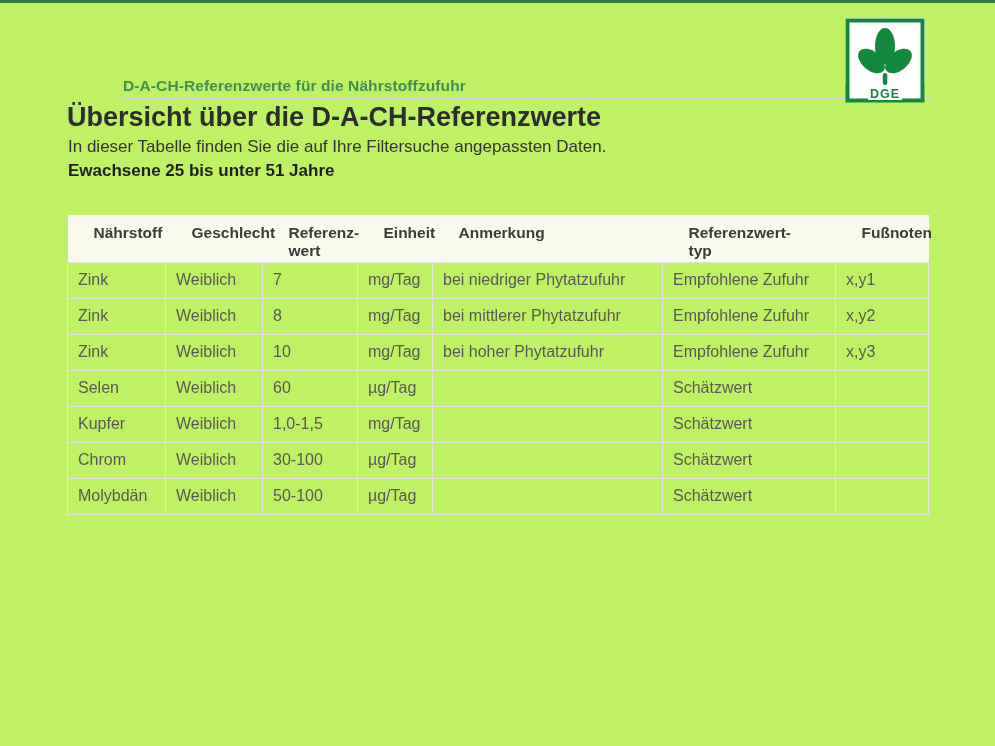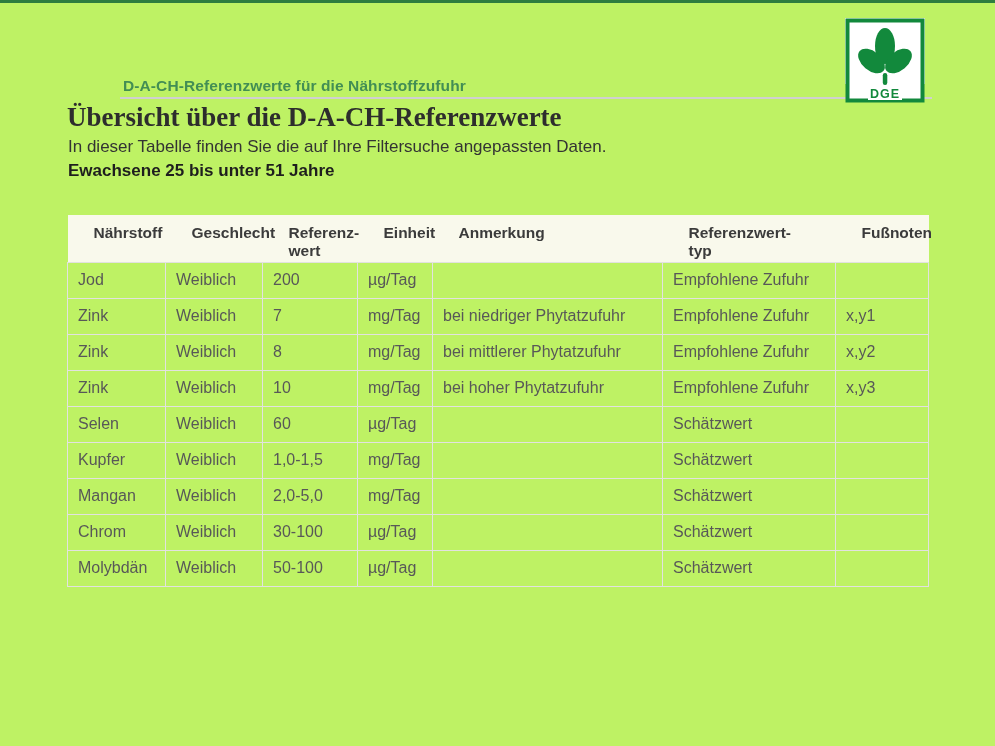--- a/index.html
+++ b/index.html
@@ -43,21 +43,20 @@
     background: #ffffff;
   }
   .page-title {
     position: absolute;
     left: 67px; top: 101px;
     margin: 0;
     font-size: 27px;
     line-height: 1.2;
     font-weight: 700;
     color: #2d2d2d;
-    font-family: Liberation Serif, serif;
   }
   .page-subtitle {
     position: absolute;
     left: 68px; top: 137px;
     margin: 0;
     font-size: 17px;
     color: #333333;
   }
   .filter-summary {
     position: absolute;
@@ -154,29 +153,20 @@
             <th>Referenzwert-
 typ</th>
 
             <th>Fußnoten</th>
 
         </tr>
       </thead>
       <tbody>
 
 
-          <tr>
-            <td>Jod</td>
-            <td>Weiblich</td>
-            <td>200</td>
-            <td>µg/Tag</td>
-            <td></td>
-            <td>Empfohlene Zufuhr</td>
-            <td></td>
-          </tr>
 
 
           <tr>
             <td>Zink</td>
             <td>Weiblich</td>
             <td>7</td>
             <td>mg/Tag</td>
             <td>bei niedriger Phytatzufuhr</td>
             <td>Empfohlene Zufuhr</td>
             <td>x,y1</td>
@@ -215,29 +205,20 @@
           <tr>
             <td>Kupfer</td>
             <td>Weiblich</td>
             <td>1,0-1,5</td>
             <td>mg/Tag</td>
             <td></td>
             <td>Schätzwert</td>
             <td></td>
           </tr>
 
-          <tr>
-            <td>Mangan</td>
-            <td>Weiblich</td>
-            <td>2,0-5,0</td>
-            <td>mg/Tag</td>
-            <td></td>
-            <td>Schätzwert</td>
-            <td></td>
-          </tr>
 
           <tr>
             <td>Chrom</td>
             <td>Weiblich</td>
             <td>30-100</td>
             <td>µg/Tag</td>
             <td></td>
             <td>Schätzwert</td>
             <td></td>
           </tr>

